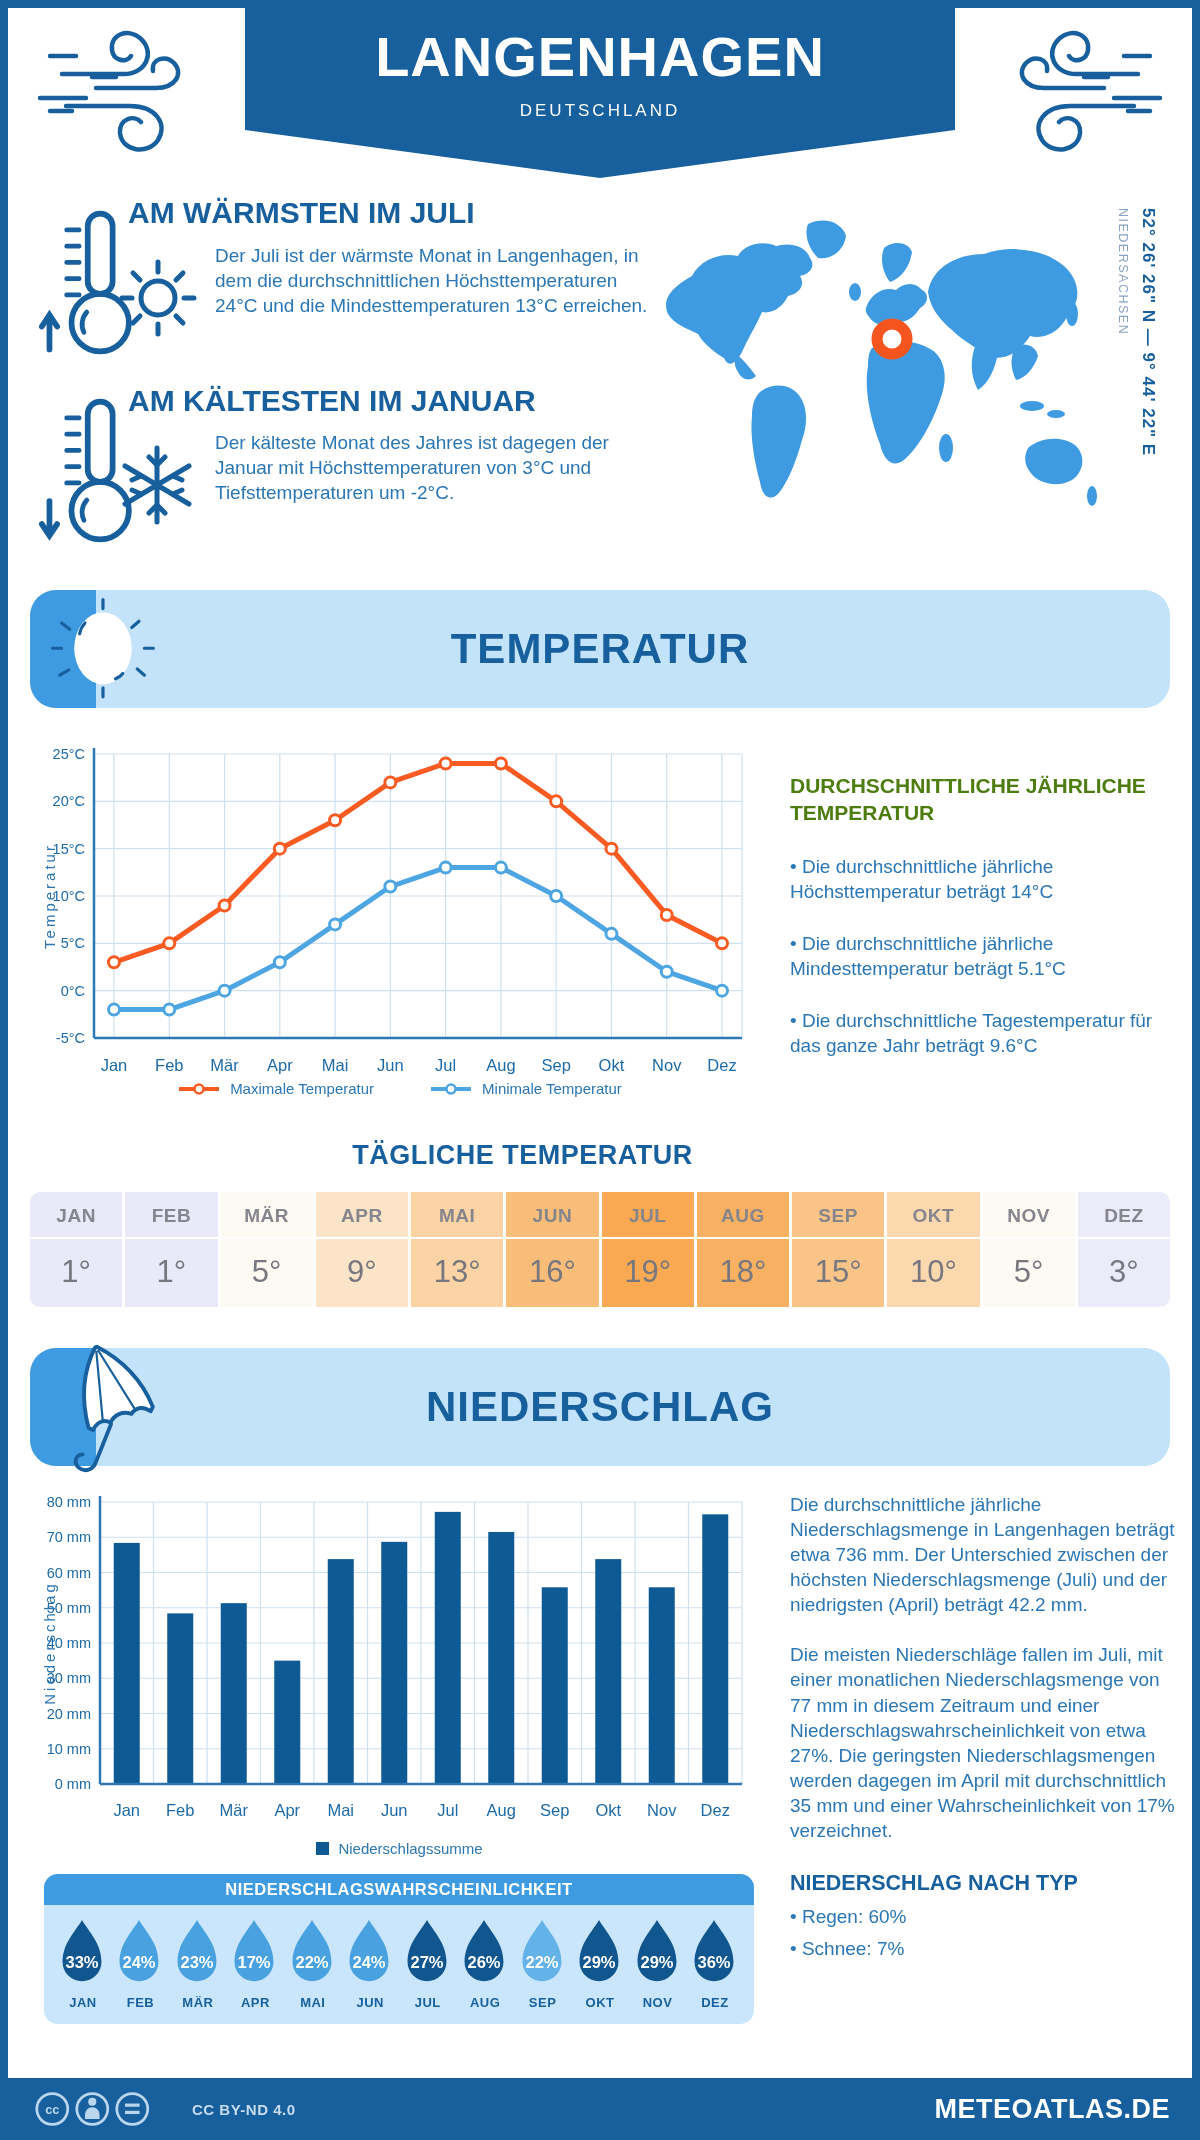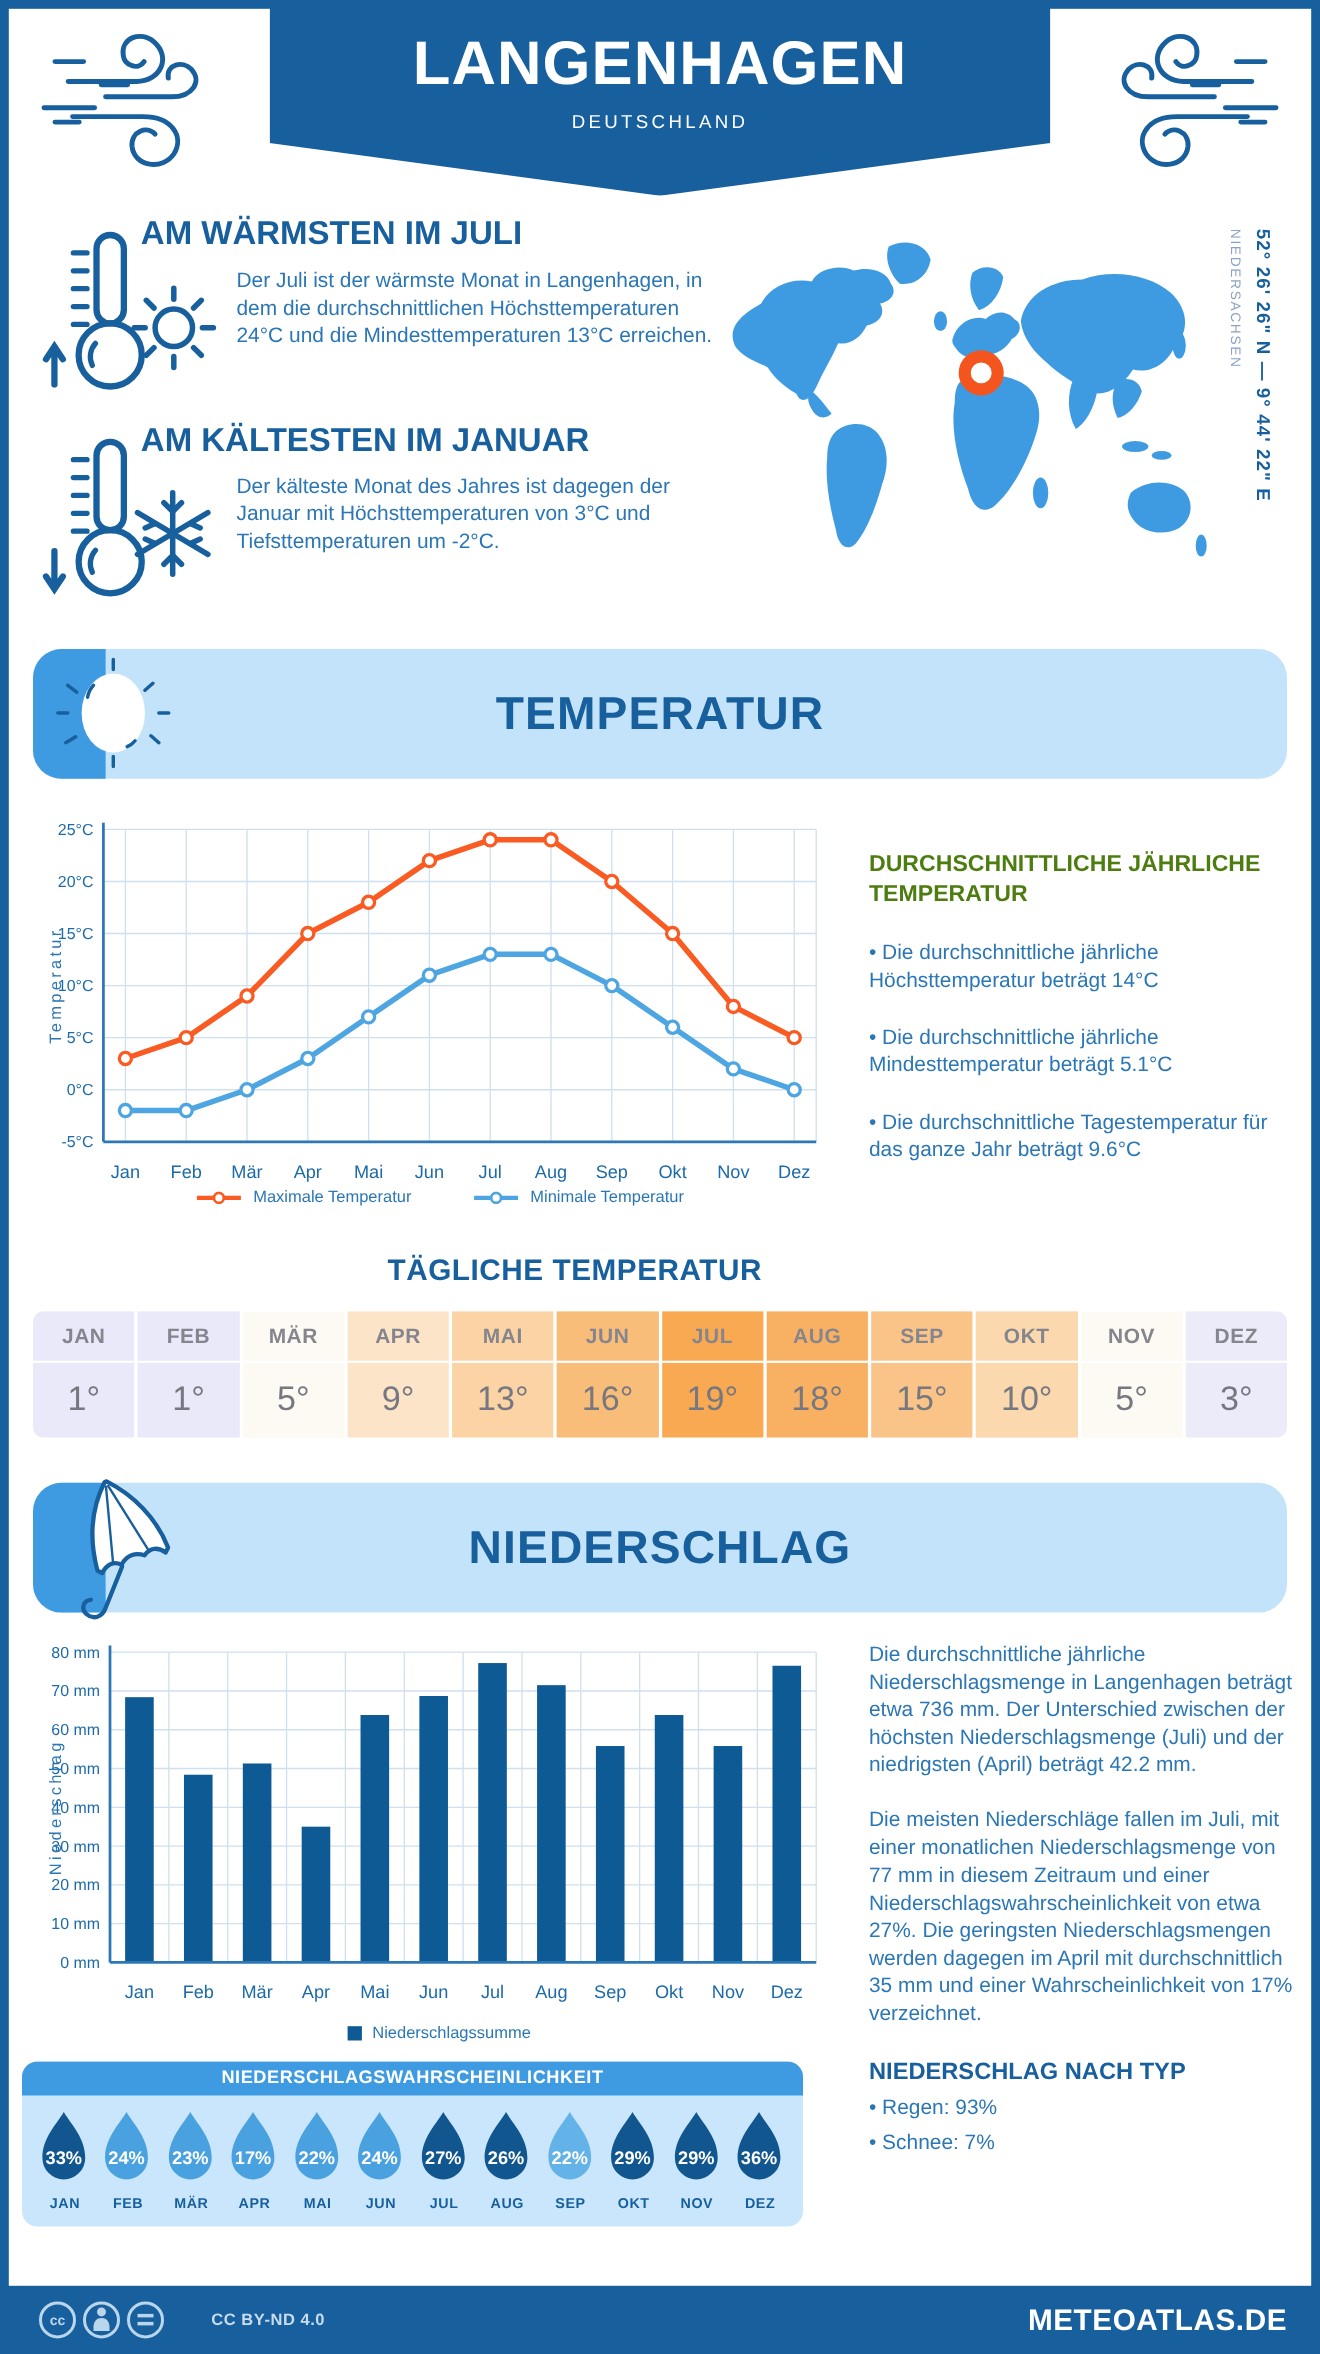--- a/index.html
+++ b/index.html
@@ -57,21 +57,21 @@
   .daily-head{position:absolute;left:0;top:1140px;width:1045px;text-align:center;
               font-size:27px;font-weight:bold;color:#175f9d;letter-spacing:0.5px;}
 
   
   .daily-table{position:absolute;left:30px;top:1192px;width:1140px;display:flex;gap:3px;border-radius:10px;overflow:hidden;}
   .t-col{flex:1;text-align:center;}
   .t-month{padding:13px 0 10px;font-size:19px;font-weight:bold;color:#85858d;border-bottom:2px solid #fff;letter-spacing:0.5px;}
   .t-val{padding:15px 0 17px;font-size:31px;color:#77777f;}
 
   
-  .prob-panel{position:absolute;left:20px;top:1874px;width:710px;background:#c9e6fd;border-radius:14px;overflow:hidden;}
+  .prob-panel{position:absolute;left:44px;top:1874px;width:710px;background:#c9e6fd;border-radius:14px;overflow:hidden;}
   .prob-head{height:31px;background:#3f9be1;color:#fff;font-weight:bold;font-size:16.5px;letter-spacing:0.5px;
              display:flex;align-items:center;justify-content:center;}
   .drops{display:flex;justify-content:space-between;padding:12px 12px 14px;}
   .drop{width:54px;text-align:center;}
   .drop-month{margin-top:4px;font-size:13px;font-weight:bold;color:#175f9d;letter-spacing:0.5px;}
 
   
   .footer{position:absolute;left:0;top:2078px;width:1200px;height:62px;background:#175f9d;
           display:flex;align-items:center;padding:0 30px;box-sizing:border-box;z-index:55;}
   .license{margin-left:12px;font-size:15px;font-weight:bold;color:#c7dcef;letter-spacing:0.5px;}
@@ -400,21 +400,21 @@
       <div class="legend-item">
         <span class="legend-sq" style="background: rgb(14, 90, 148);"></span>
         <span>Niederschlagssumme</span>
       </div>
     </div>
 
   <div class="precip-panel">
     <div class="para">Die durchschnittliche jährliche Niederschlagsmenge in Langenhagen beträgt etwa 736 mm. Der Unterschied zwischen der höchsten Niederschlagsmenge (Juli) und der niedrigsten (April) beträgt 42.2 mm.</div>
     <div class="para">Die meisten Niederschläge fallen im Juli, mit einer monatlichen Niederschlagsmenge von 77 mm in diesem Zeitraum und einer Niederschlagswahrscheinlichkeit von etwa 27%. Die geringsten Niederschlagsmengen werden dagegen im April mit durchschnittlich 35 mm und einer Wahrscheinlichkeit von 17% verzeichnet.</div>
     <div class="type-head">NIEDERSCHLAG NACH TYP</div>
-    <div class="type-bullet">• Regen: 93%</div>
+    <div class="type-bullet">• Regen: 60%</div>
     <div class="type-bullet">• Schnee: 7%</div>
   </div>
 
   <div class="prob-panel">
     <div class="prob-head">NIEDERSCHLAGSWAHRSCHEINLICHKEIT</div>
     <div class="drops" id="drops">
         <div class="drop">
           <svg width="52" height="74" viewBox="0 0 52 76">
             <path d="M26 3 C33 15 46 27 46 46 A20 20 0 1 1 6 46 C6 27 19 15 26 3 Z" fill="#11568f"></path>
             <text x="26" y="52" text-anchor="middle" font-size="17" font-weight="bold" fill="#fff">33%</text>

